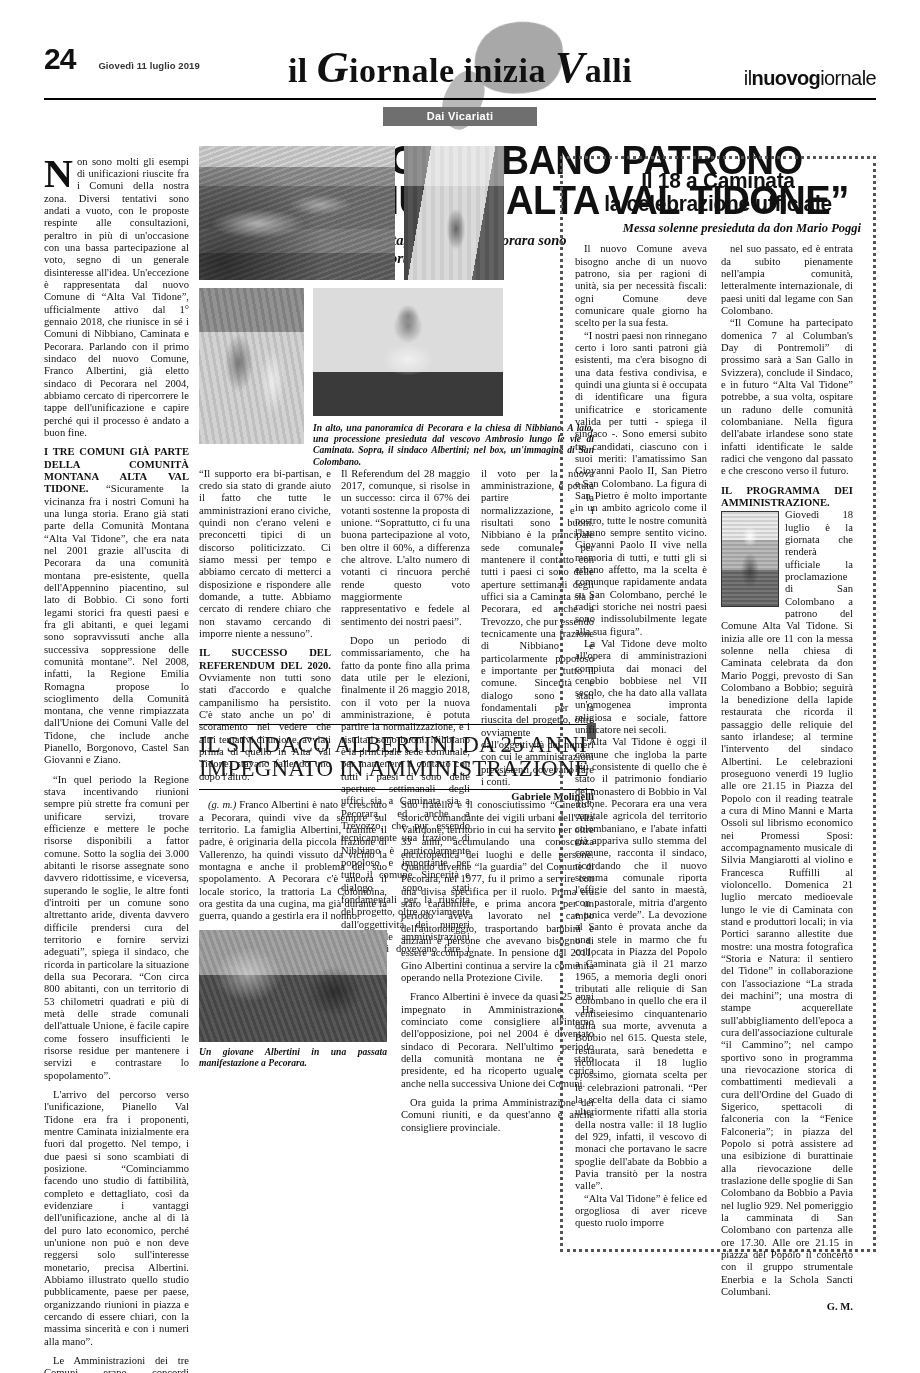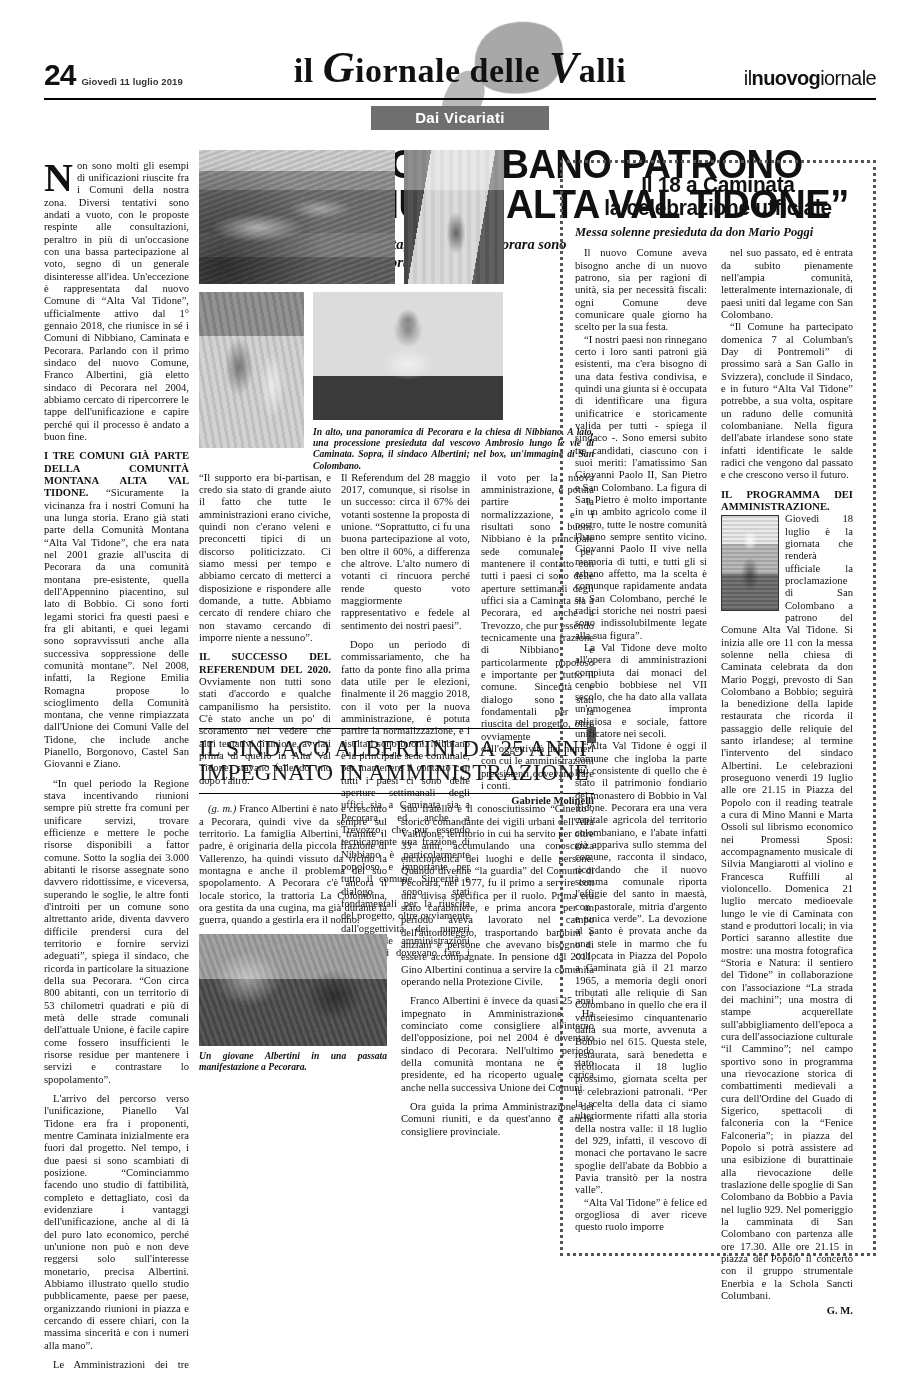--- a/index.html
+++ b/index.html
@@ -13,22 +13,22 @@
   }
   .page { position:relative; width:920px; height:1373px; padding:0; }
 
   
   .masthead {
     position:relative;
     height:74px;
     margin:28px 44px 0 44px;
   }
   .mast-left {
-    position:absolute; left:0; bottom:12px;
-    display:flex; align-items:baseline; gap:6px;text-align:center;
+    position:absolute; left:0; bottom:28px;
+    display:flex; align-items:baseline; gap:23px;text-align:center;
   }
   .page-num {
     font-family:"Liberation Sans", sans-serif;
     font-weight:bold; font-size:30px; letter-spacing:-1px;
     line-height:1;
   }
   .page-date {
     font-family:"Liberation Sans", sans-serif;
     font-size:9.5px; font-weight:bold; color:#333; letter-spacing:0.1px;
   }
@@ -65,21 +65,21 @@
     border-radius:50% 50% 45% 55% / 60% 40% 55% 45%;
     transform:rotate(18deg);
     opacity:.8;
   }
 
   .kicker-wrap { text-align:center; margin-top:4px; position:relative; }
   .kicker {
     display:inline-block;
     background:#6f6f6f; color:#fff;
     font-family:"Liberation Sans", sans-serif;
-    font-weight:bold; font-size:15px;
+    font-weight:bold; font-size:11px;
     padding:3px 44px 4px 44px;
     letter-spacing:0.3px;
   }
 
   
   .headline {
     margin:14px 44px 0 200px;
     text-align:center;
     font-family:"Liberation Sans", sans-serif;
     font-weight:bold;
@@ -215,21 +215,21 @@
     border:3px dotted #555;
   }
   .box-title {
     text-align:center;
     font-family:"Liberation Sans", sans-serif;
     font-weight:bold; font-size:22px; line-height:1.06;
     letter-spacing:-0.3px;
     transform:scaleX(0.95); transform-origin:center;
   }
   .box-sub {
-    text-align:left; font-style:italic; font-weight:bold;
+    text-align:right; font-style:italic; font-weight:bold;
     font-size:12.5px; margin-top:6px; margin-bottom:7px;
   }
 
   .saintfig {
     float:left; width:58px; height:96px; margin:2px 6px 3px 0;
     border:1px solid #333;
   }
   .sig { text-align:right; font-weight:bold; font-size:10.6px; }
 </style>
 </head>
@@ -240,21 +240,21 @@
   <div class="masthead">
     <div class="smudge"></div>
     <div class="smudge2"></div>
 
     <div class="mast-left">
       <span class="page-num">24</span>
       <span class="page-date">Giovedì 11 luglio 2019</span>
     </div>
 
     <div class="mast-center">
-      <span class="ttl">il </span><span class="ttl cap">G</span><span class="ttl">iornale delle </span><span class="ttl cap">V</span><span class="ttl">alli</span>
+      <span class="ttl">il </span><span class="ttl cap">G</span><span class="ttl">iornale inizia </span><span class="ttl cap">V</span><span class="ttl">alli</span>
     </div>
 
     <div class="mast-right">
       <span>il</span><b>nuovo</b><b>g</b><span>iornale</span>
     </div>
 
     <div class="mast-rule"></div>
   </div>
 
   <div class="kicker-wrap">

